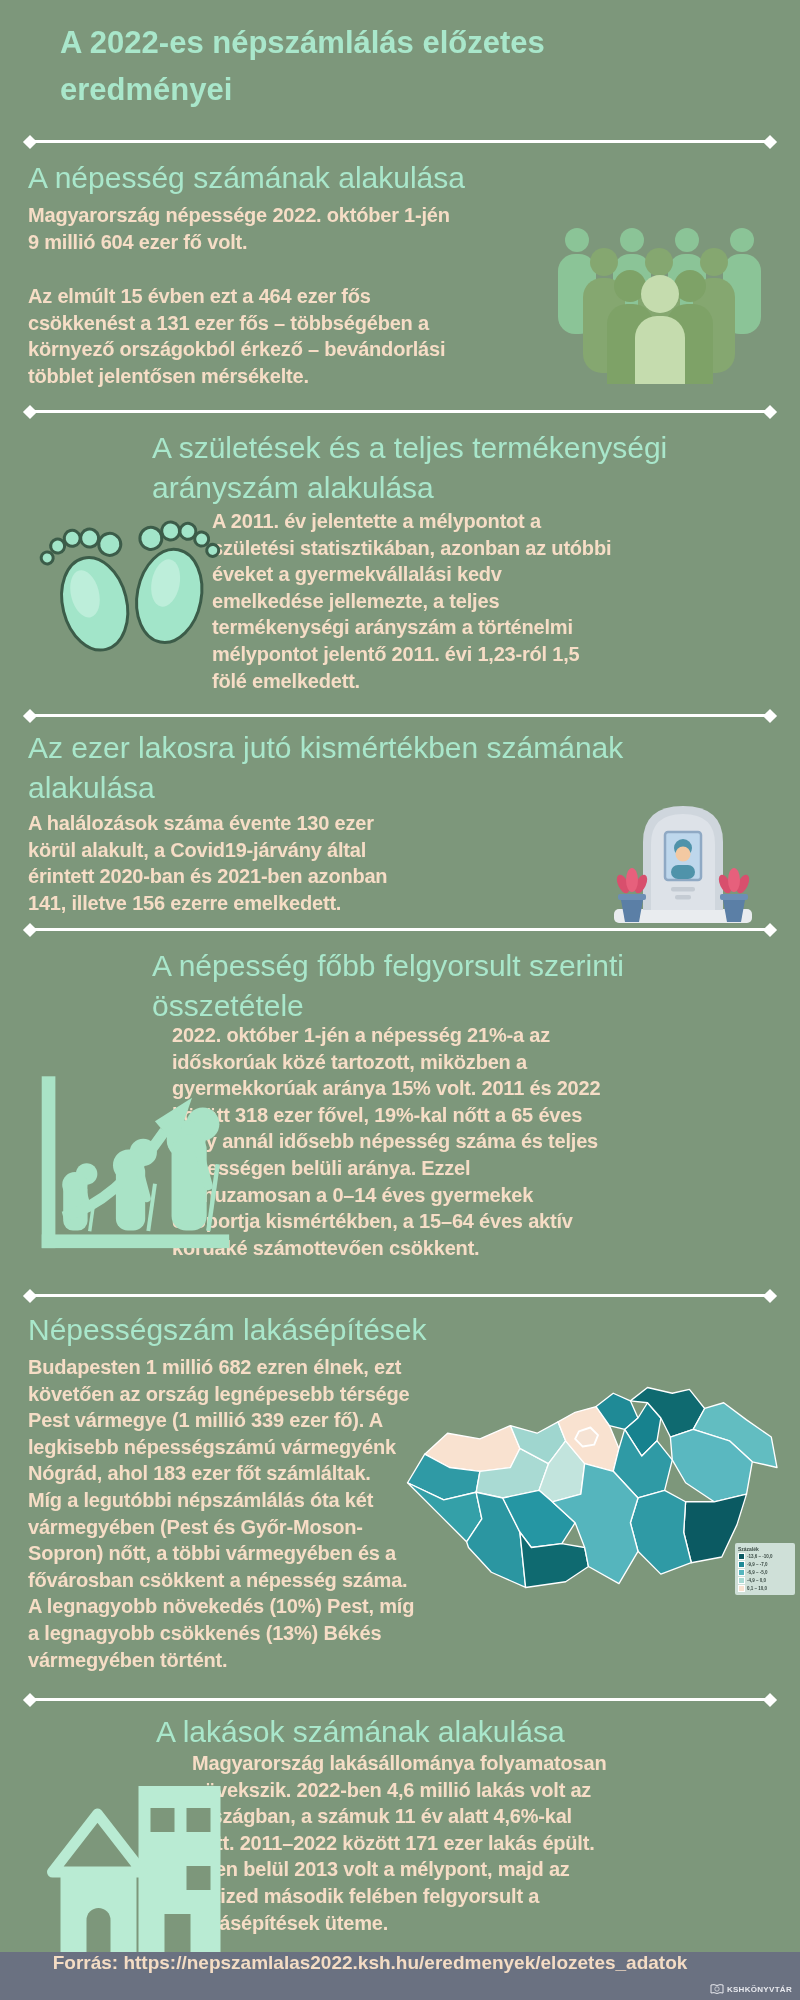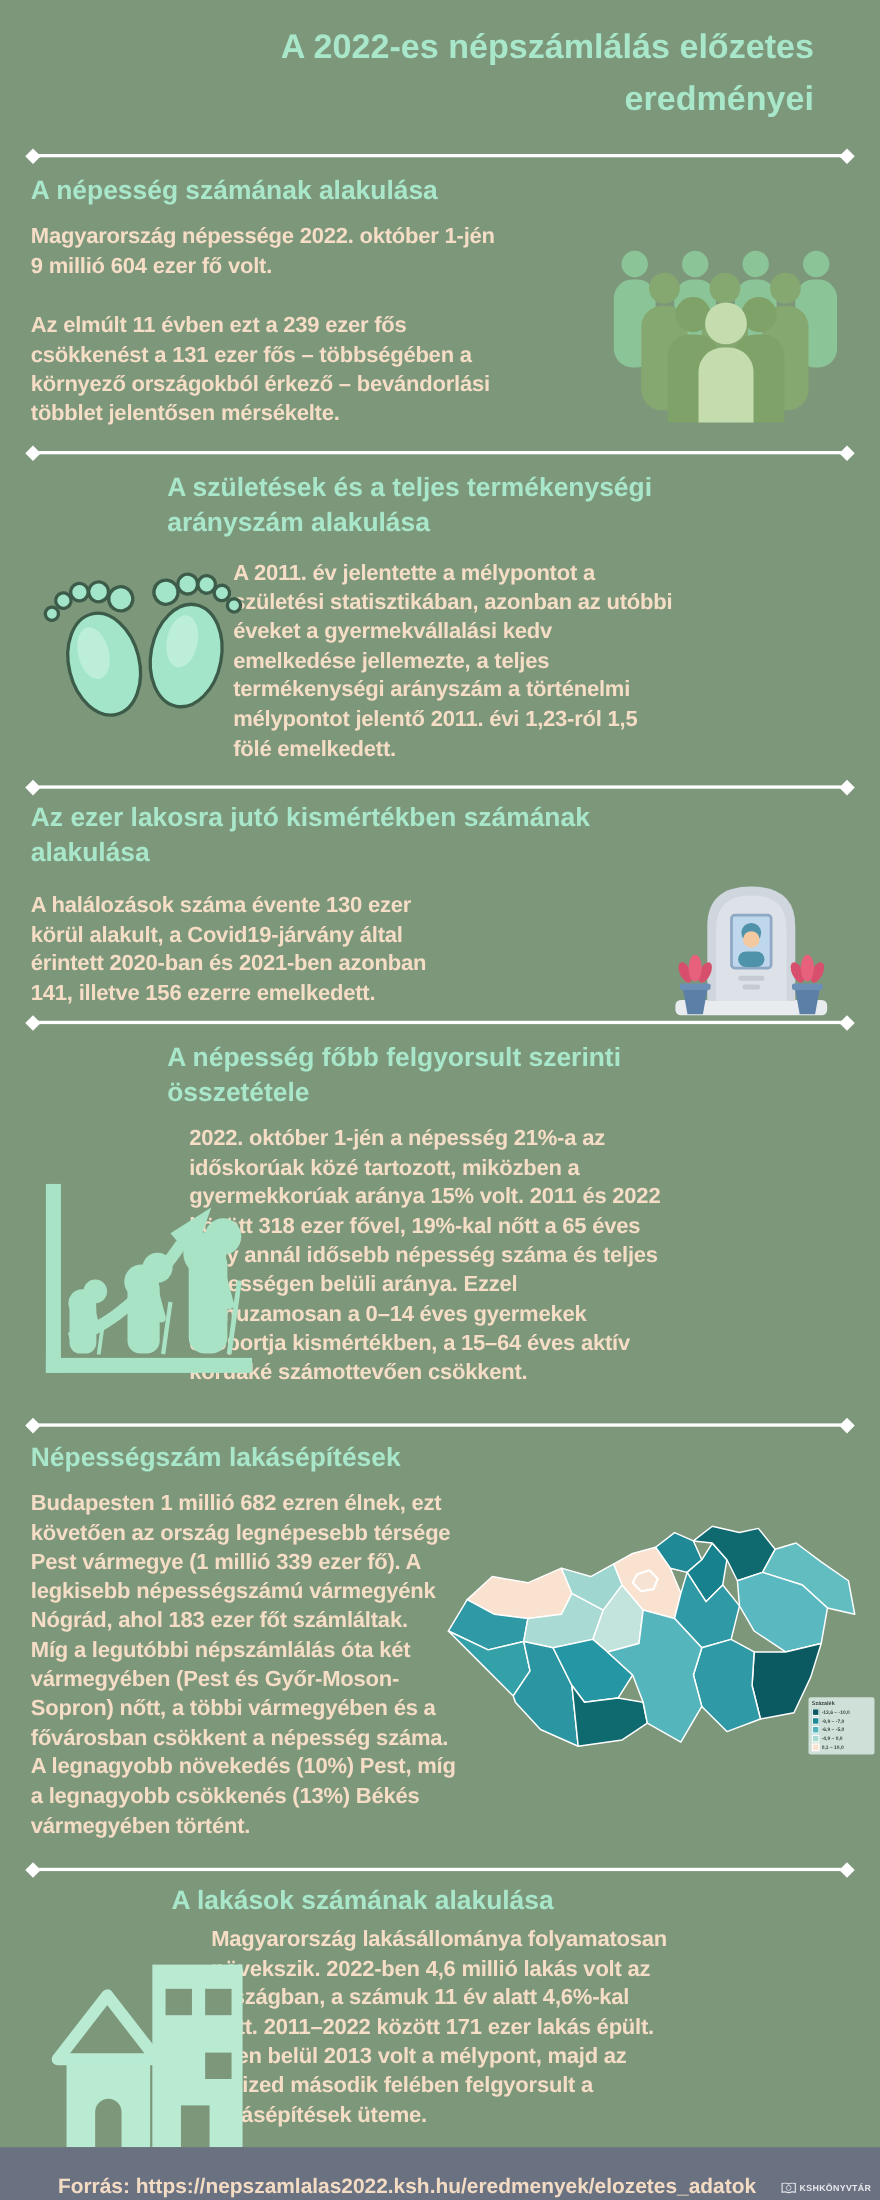--- a/index.html
+++ b/index.html
@@ -6,41 +6,41 @@
     --bg:#7d977b; --mint:#a9e7cb; --peach:#f6ddc6; --footer:#6a7181;
   }
   html,body{margin:0;padding:0;}
   body{
     width:800px;height:2000px;position:relative;overflow:hidden;
     background:var(--bg);
     font-family:"Liberation Sans","DejaVu Sans",sans-serif;
   }
   .abs{position:absolute;}
   .title{
-    top:20px;left:60px;width:680px;text-align:right;
+    top:20px;left:60px;width:680px;text-align:left;
     color:var(--mint);font-size:31px;font-weight:700;line-height:1.5;
     white-space:pre-line;
   }
   .divider{left:25px;right:25px;height:11px;display:flex;align-items:center;}
   .divider .line{flex:1;height:3px;background:#fff;}
   .divider .dm{width:10px;height:10px;background:#fff;transform:rotate(45deg);flex:0 0 auto;}
   .h{
-    color:var(--mint);font-size:24px;font-weight:700;line-height:1.32;
+    color:var(--mint);font-size:30px;font-weight:400;line-height:1.32;
     white-space:pre-line;
   }
   .b{
     color:var(--peach);font-size:20px;font-weight:700;line-height:1.33;
     white-space:pre-line;letter-spacing:-0.2px;
   }
   .right{text-align:left;}
   .icon-box{pointer-events:none;}
   .crowd{overflow:hidden;}
   .footer{
     top:1952px;left:0;width:800px;height:48px;background:var(--footer);
-    display:flex;align-items:flex-end;justify-content:center;
+    display:flex;align-items:flex-start;justify-content:center;
   }
   .footer .src{
     color:#f4dcc4;font-size:19px;font-weight:700;padding-right:60px;
   }
   .ksh-logo{
     position:absolute;right:8px;bottom:5px;display:flex;align-items:center;gap:3px;
     color:#e8e9ee;font-size:8px;font-weight:700;letter-spacing:0.3px;padding-left:12px;
   }
   .legend{
     left:735px;top:1543px;width:60px;background:#cfe0d8;border-radius:2px;
@@ -84,21 +84,21 @@
   </div>
 <div class="abs divider" style="top:1694px">
     <span class="dm"></span>
     <span class="line"></span>
     <span class="dm"></span>
   </div>
 
 <div class="abs h" style="top:158px;left:28px;width:600px">A népesség számának alakulása</div>
 <div class="abs b" style="top:202px;left:28px;width:500px">Magyarország népessége 2022. október 1-jén
 9 millió 604 ezer fő volt.</div>
-<div class="abs b" style="top:283px;left:28px;width:500px">Az elmúlt 11 évben ezt a 239 ezer fős
+<div class="abs b" style="top:283px;left:28px;width:500px">Az elmúlt 15 évben ezt a 464 ezer fős
 csökkenést a 131 ezer fős – többségében a
 környező országokból érkező – bevándorlási
 többlet jelentősen mérsékelte.</div>
 <div class="abs icon-box crowd" style="top:226px;left:552px;width:218px;height:158px">
   <svg width="218" height="230" viewBox="0 0 218 230" xmlns="http://www.w3.org/2000/svg">
 
     <g fill="#8bc497">
       <circle cx="25" cy="14" r="12"></circle>
         <rect x="6" y="28" width="38" height="80" rx="17"></rect>
       <circle cx="80" cy="14" r="12"></circle>

